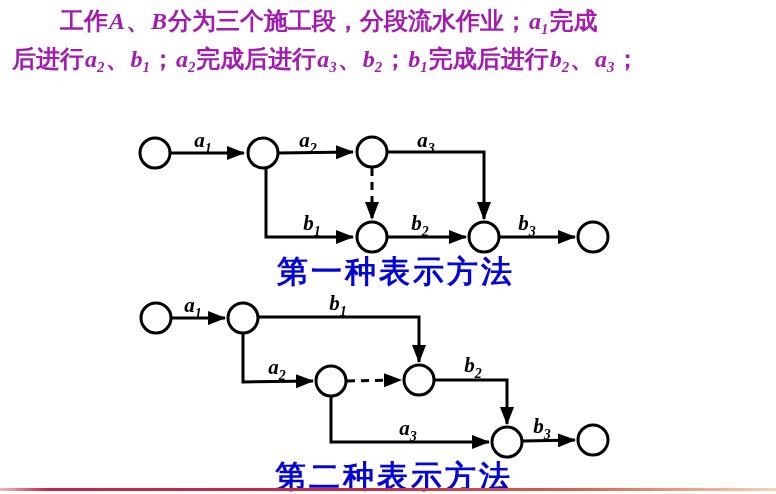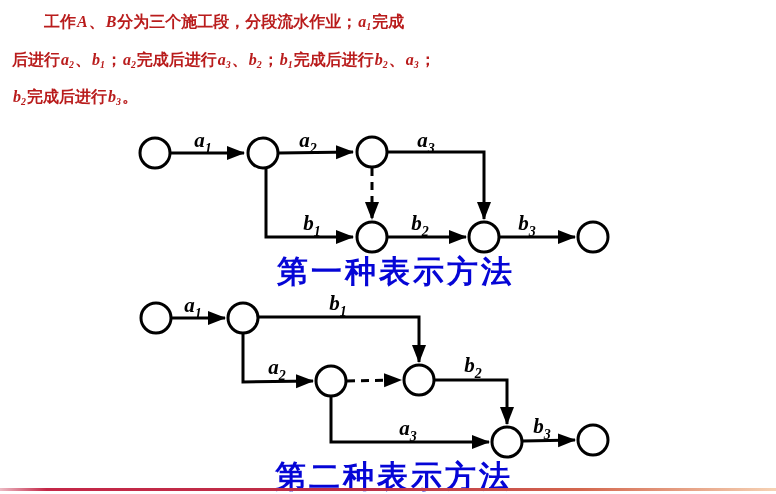--- a/index.html
+++ b/index.html
@@ -4,21 +4,21 @@
 <style>
   html,body{margin:0;padding:0;}
   body{
     width:776px;height:494px;position:relative;overflow:hidden;
     background:#ffffff;
     font-family:"Liberation Serif","DejaVu Serif",serif;
   }
   
   #paragraph{
     position:absolute;top:3px;left:12px;right:0;
-    font-size:16px;font-weight:bold;color:#b91c1c;
+    font-size:24px;font-weight:bold;color:#a21caf;
     line-height:37.5px;
   }
   #paragraph .line{white-space:nowrap;}
   #paragraph .var{
     font-style:italic;font-weight:bold;
     font-family:"Liberation Serif","DejaVu Serif",serif;
     padding:0 1px;
   }
   #paragraph sub{
     font-size:0.62em;font-style:italic;line-height:0;
@@ -52,21 +52,20 @@
     background:linear-gradient(90deg,
       #ecb9c3 0%, #c42647 6%, #bd3046 48%, #d4684f 75%, #f6d2b4 100%);
   }
 </style>
 </head>
 <body>
 
 <div id="paragraph">
     <div class="line"><span>　　工作</span><span class="var">A</span><span>、</span><span class="var">B</span><span>分为三个施工段，分段流水作业；</span><span class="var">a<sub>1</sub></span><span>完成</span></div>
     <div class="line"><span>后进行</span><span class="var">a<sub>2</sub></span><span>、</span><span class="var">b<sub>1</sub></span><span>；</span><span class="var">a<sub>2</sub></span><span>完成后进行</span><span class="var">a<sub>3</sub></span><span>、</span><span class="var">b<sub>2</sub></span><span>；</span><span class="var">b<sub>1</sub></span><span>完成后进行</span><span class="var">b<sub>2</sub></span><span>、</span><span class="var">a<sub>3</sub></span><span>；</span></div>
-    <div class="line"><span class="var">b<sub>2</sub></span><span>完成后进行</span><span class="var">b<sub>3</sub></span><span>。</span></div>
   </div>
 
 <svg id="diagram1" class="netsvg" width="495" height="140" viewBox="0 0 495 140" xmlns="http://www.w3.org/2000/svg">
   <defs>
     <marker id="ah1" markerUnits="userSpaceOnUse" markerWidth="20" markerHeight="16" refX="17" refY="7" orient="auto">
       <path d="M0,0 L18,7 L0,14 Z" fill="#000"></path>
     </marker>
   </defs>
   <path class="edge" d="M41,33 L114,33" marker-end="url(#ah1)"></path>
   <path class="edge" d="M149,33 L223,32" marker-end="url(#ah1)"></path>

